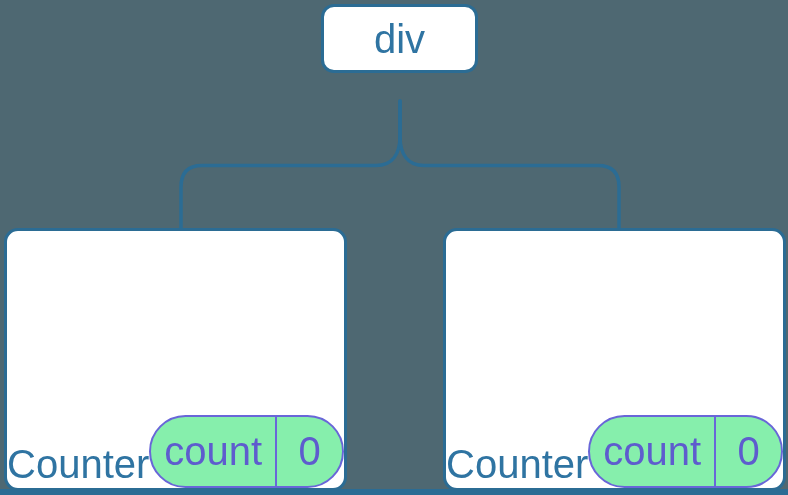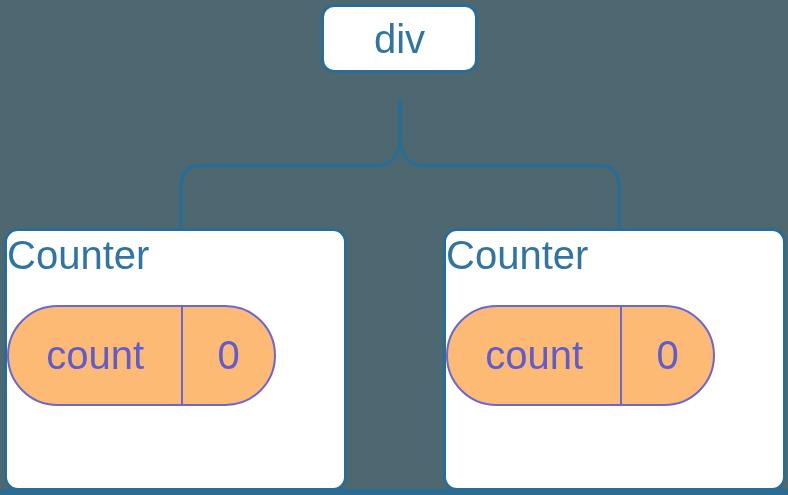--- a/index.html
+++ b/index.html
@@ -41,42 +41,43 @@
     font-size: 40px;
     font-weight: 500;
     line-height: 1;
   }
 
   .child-card {
     top: 228px;
     width: 343px; height: 263px;
     border-radius: 14px;
     display: flex;
-    flex-direction: column;
-    align-items: flex-start;
+    flex-direction: row;
+    align-items: flex-end;
+    padding-top: 42px;
   }
   .child-card.left  { left: 4px; }
   .child-card.right { left: 443px; }
 
   .card-title {
     color: #2F74A2;
     font-size: 40px;
     font-weight: 500;
     line-height: 48px;
   }
 
   .state-pill {
     margin-top: 26px;
-    width: 269px; height: 101px;
+    width: 269px; height: 73px;
     border: 2.5px solid #6966D8;
     border-radius: 50.5px;
     box-sizing: border-box;
     display: flex;
     overflow: hidden;
-    background: #fdba74;
+    background: #86efac;
   }
 
   .state-key {
     flex: 0 0 65%;
     display: flex;
     align-items: center;
     justify-content: center;
     color: #5E5CCE;
     font-size: 40px;
     font-weight: 500;

